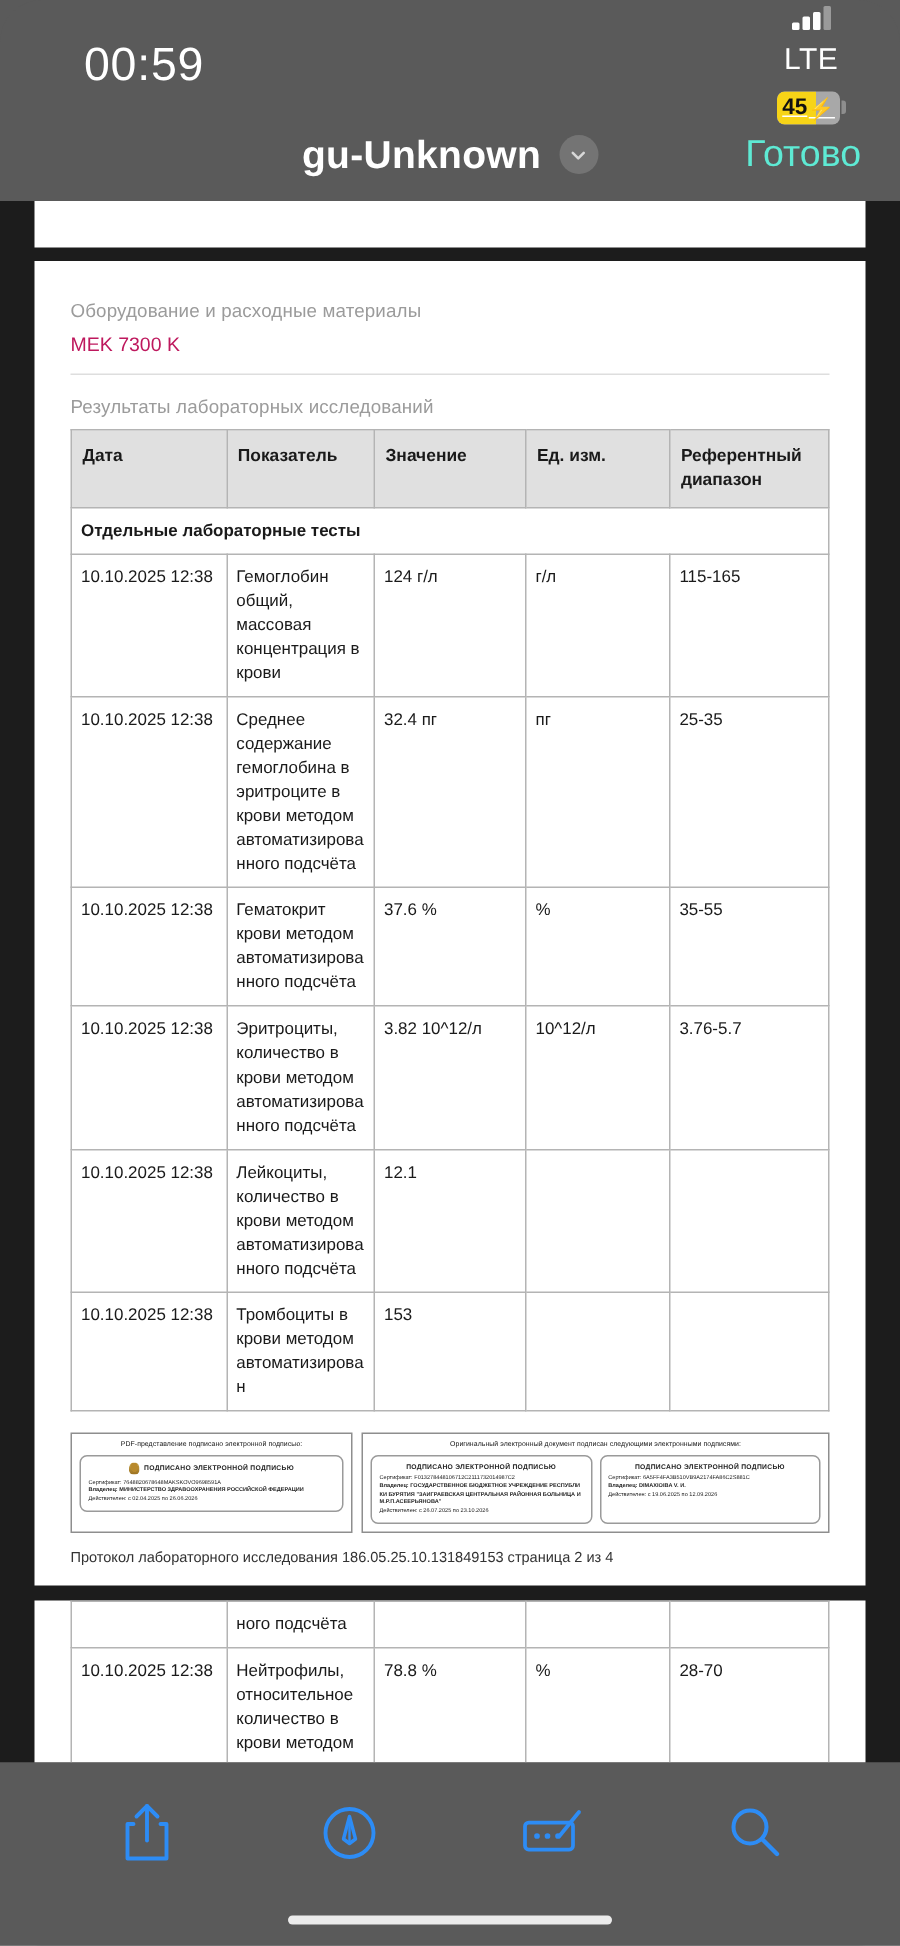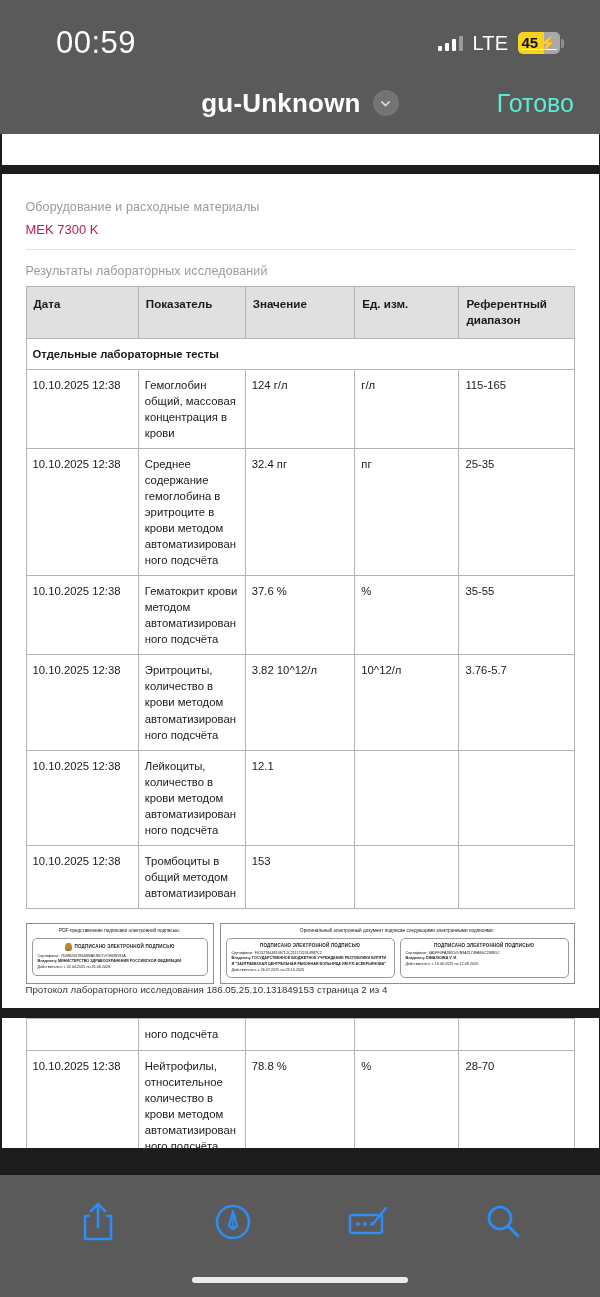--- a/index.html
+++ b/index.html
@@ -11,21 +11,21 @@
   }
   .screen { position: relative; width: 600px; height: 1297px; background: #5a5a5a; border-radius: 28px; }
 
   
   .statusbar {
     position: absolute; top: 0; left: 0; width: 600px; height: 72px;
     display: flex; align-items: center; justify-content: space-between;
     padding: 14px 36px 0 56px; color: #fff;
   }
   .clock { font-size: 31px; font-weight: 500; letter-spacing: .5px; }
-  .status-right { display: flex; align-items: center; gap: 9px; }
+  .status-right { display: flex; align-items: center; gap: 9px; flex-direction: column; }
   .bars { display: flex; align-items: flex-end; gap: 2.5px; height: 16px; }
   .bars i { display: block; width: 4.5px; background: #fff; border-radius: 1px; }
   .bars i:nth-child(1){ height: 5px; }
   .bars i:nth-child(2){ height: 8.5px; }
   .bars i:nth-child(3){ height: 12px; }
   .bars i:nth-child(4){ height: 15.5px; background: #9a9a9a; }
   .lte { font-size: 20px; font-weight: 500; letter-spacing: .3px; }
   .battery { position: relative; display: flex; align-items: center; text-decoration: underline; }
   .batt-body {
     width: 42px; height: 22px; border-radius: 5px; background: #a8a8a8;
@@ -62,21 +62,21 @@
     position: absolute; right: 26px; top: 50%; transform: translateY(-50%);
     color: #5eead4; font-size: 25px; font-weight: 400;
   }
 
   
   .docarea {
     position: absolute; top: 134px; left: 0; width: 600px; height: 1041px;
     background: #1c1c1c; overflow: hidden;
   }
   .page {
-    background: #fff; margin: 0 auto; width: 597px; position: relative;
+    background: #fff; margin: 0 auto; width: 554px; position: relative;
   }
   .page.prev { height: 31px; margin-bottom: 9px; }
   .page.main { padding: 26px 24px 10px 24px; }
   .page.next { margin-top: 10px; padding: 0 24px; height: 130px; overflow: hidden; }
 
   .sec-label {
     color: #9b9b9b; font-size: 12.5px; margin-bottom: 8px; letter-spacing: .1px;
   }
   .sec-value { color: #be185d; font-size: 13px; font-weight: 400; }
   .hr { height: 1px; background: #dedede; margin: 12px 0 14px 0; }
@@ -130,21 +130,21 @@
     border-radius: 40% 40% 45% 45% / 55% 55% 35% 35%;
     display: inline-block; flex: none;
   }
   .sig-line {
     font-size: 3.7px; color: #1a1a1a; line-height: 1.45; letter-spacing: .02px;
     word-break: break-all; margin-bottom: .5px;
   }
   .sig-line.bold { font-weight: 700; }
 
   .protocol {
-    font-size: 9.7px; color: #333; padding-bottom: 3px;
+    font-size: 9.7px; color: #333; margin-top: 11px; padding-bottom: 3px;
   }
 
   
   .toolbar {
     position: absolute; bottom: 0; left: 0; width: 600px; height: 122px;
     background: #5a5a5a;
   }
   .tb-icons {
     display: flex; align-items: center; justify-content: space-around;
     padding: 18px 30px 0 30px;
@@ -261,21 +261,21 @@
           <tr>
             <td class="nowrapish">10.10.2025 12:38</td>
             <td>Лейкоциты, количество в крови методом автоматизированного подсчёта</td>
             <td>12.1</td>
             <td></td>
             <td></td>
           </tr>
 
           <tr>
             <td class="nowrapish">10.10.2025 12:38</td>
-            <td>Тромбоциты в общий методом автоматизирован</td>
+            <td>Тромбоциты в крови методом автоматизирован</td>
             <td>153</td>
             <td></td>
             <td></td>
           </tr>
         </tbody>
       </table>
 
       <div class="sigstrip">
 
         <div class="sigbox left">

